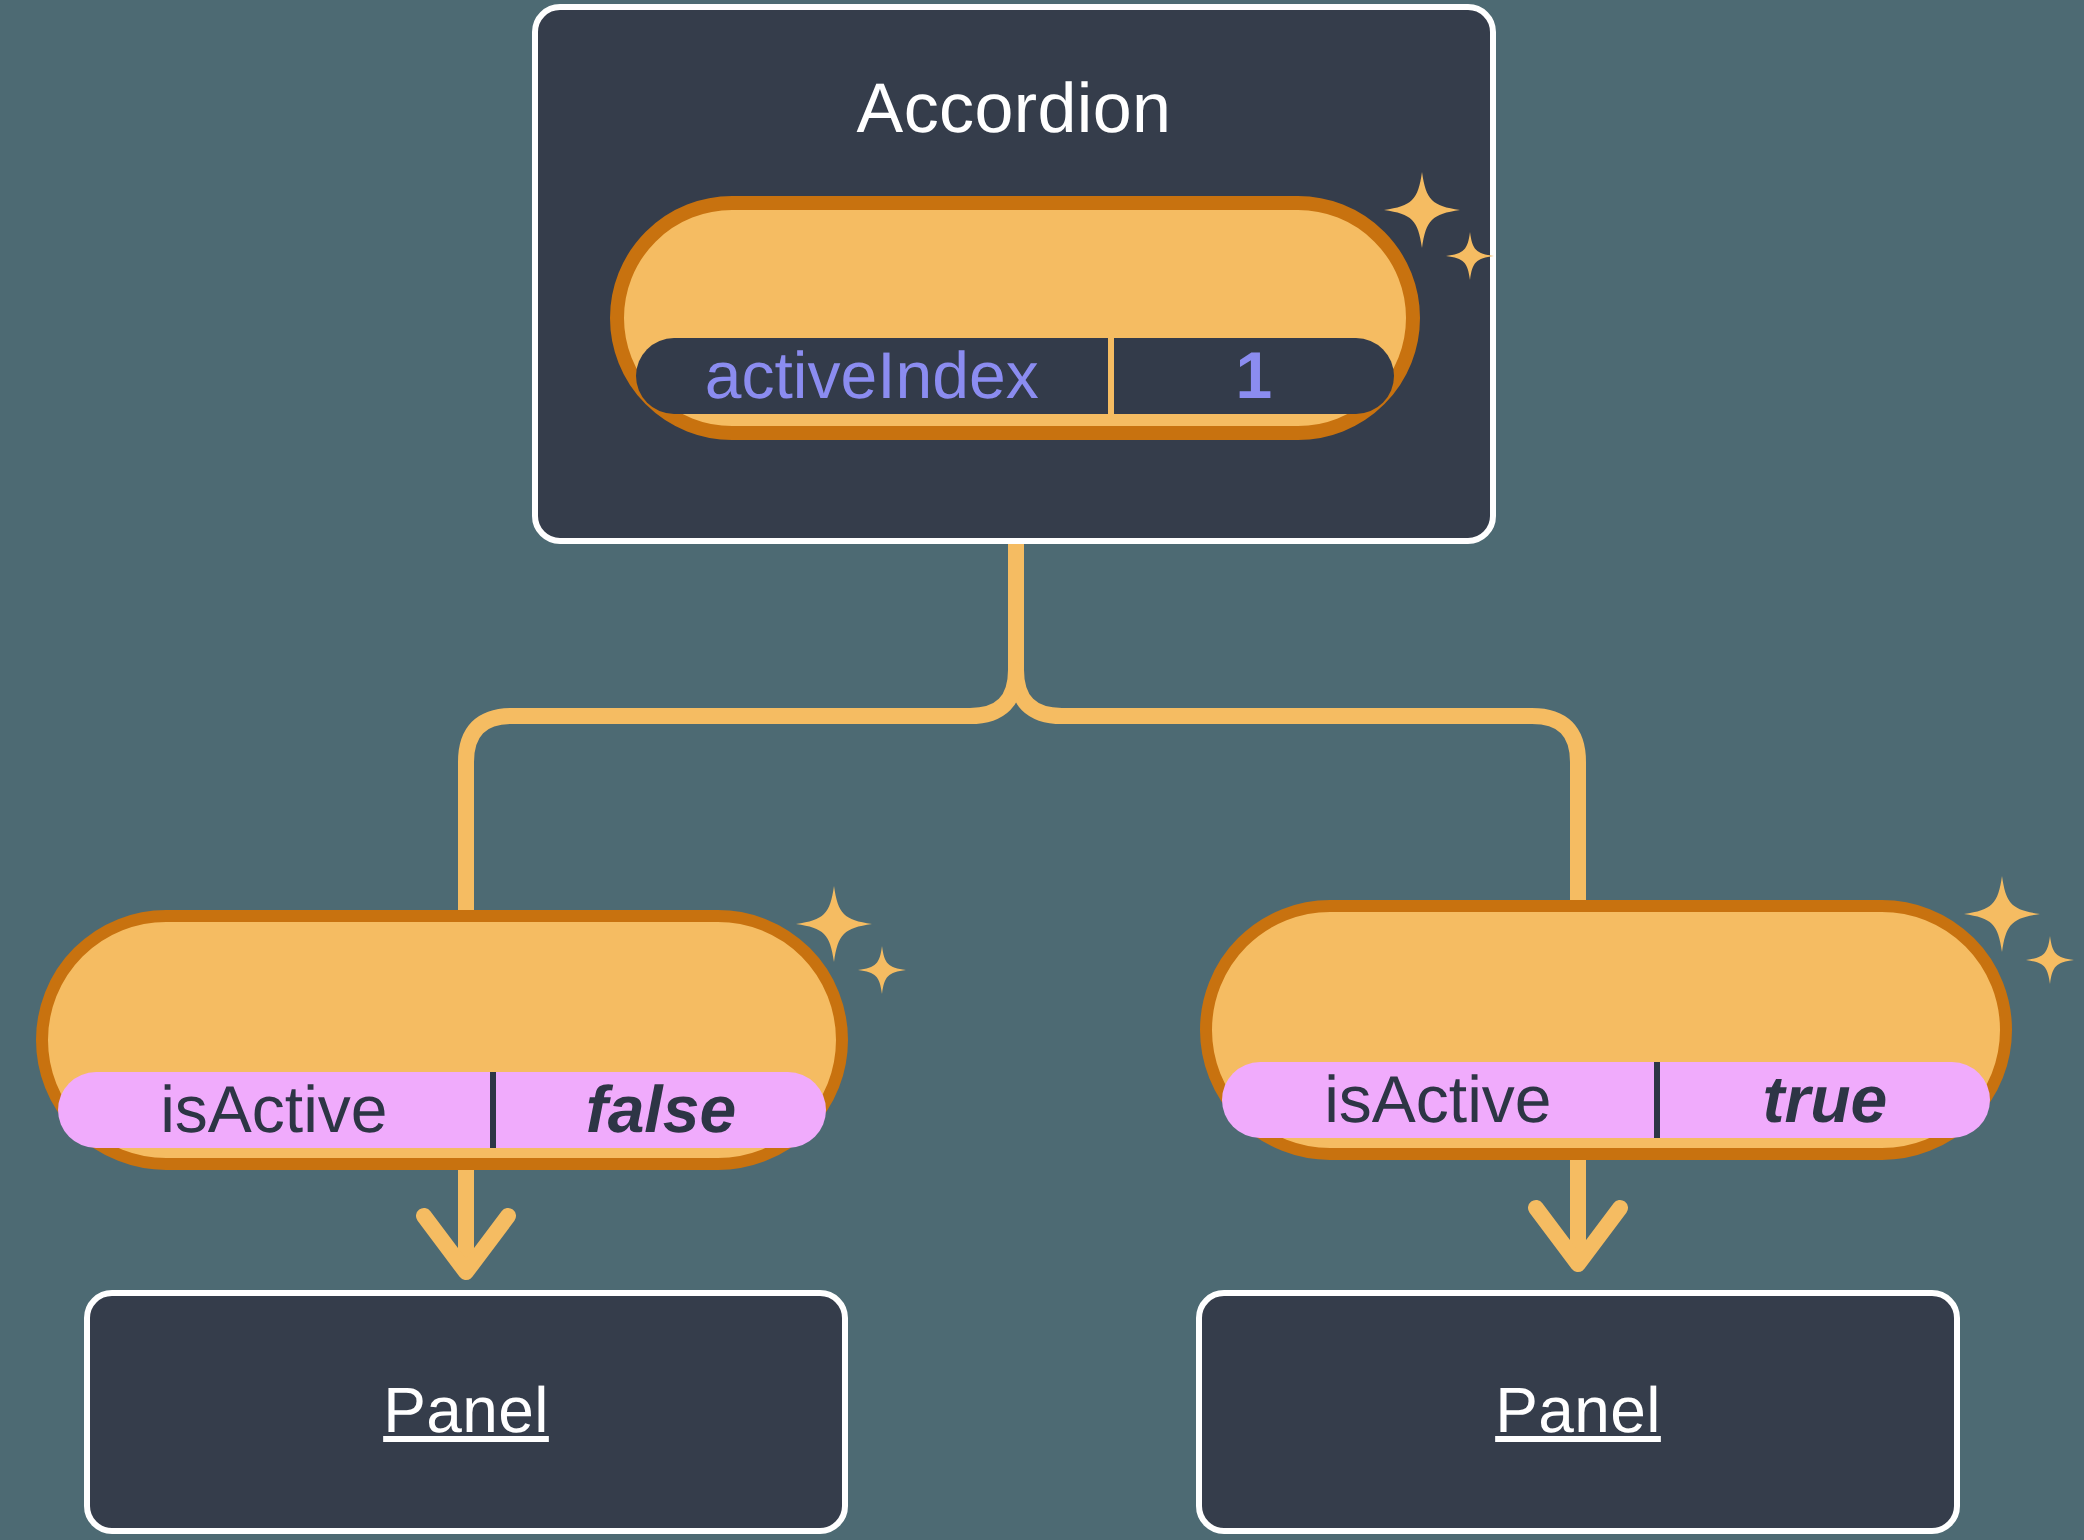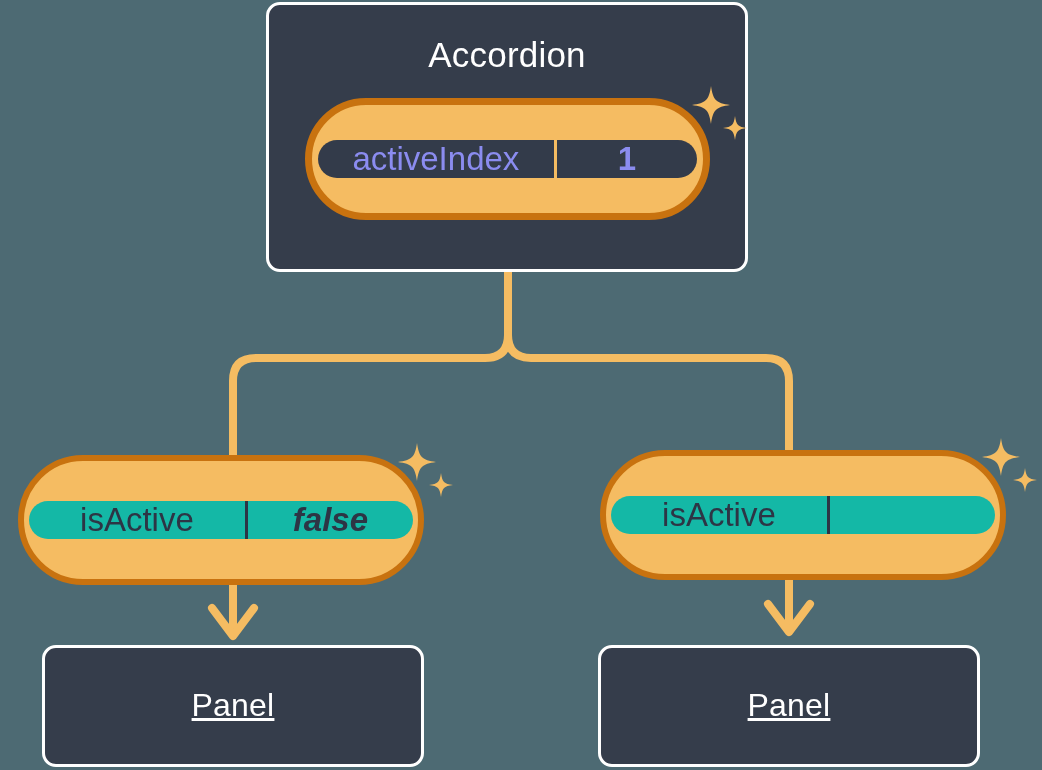--- a/index.html
+++ b/index.html
@@ -36,21 +36,21 @@
 
   
   .pill{
     position:absolute;
     box-sizing:border-box;
     border:6px solid #c8720f;
     border-radius:999px;
     padding:5px;
     background:#f5bc62;
     display:flex;
-    align-items:center;
+    align-items:flex-end;
   }
   .pill-inner{
     flex:1;
     display:flex;
     align-items:stretch;
     border-radius:999px;
     overflow:hidden;
   }
   .pill-key,.pill-val{
     display:flex;
@@ -75,21 +75,21 @@
   }
   #pill-accordion .pill-val{
     flex:1;
     color:#8b8cf0;
     font-size:33px;
     font-weight:700;
   }
 
   
   .pill-purple{width:406px;height:130px;}
-  .pill-purple .pill-inner{background:#14b8a6;}
+  .pill-purple .pill-inner{background:#f0abfc;}
   .pill-purple .pill-key{
     flex:0 0 57%;
     color:#2d3545;
     font-size:33px;
     font-weight:400;
     border-right:3px solid #2d3545;
   }
   .pill-purple .pill-val{
     flex:1;
     color:#2d3545;
@@ -160,20 +160,21 @@
     <path d="M 45 32 C 46.2 41 48 42.8 57 44 C 48 45.2 46.2 47 45 56 C 43.8 47 42 45.2 33 44 C 42 42.8 43.8 41 45 32 Z" fill="#f5bc62"></path>
   </svg>
 
   <div class="node-box" id="panel-left-box">
     <div class="node-title panel-title">Panel</div>
   </div>
 
   <div class="pill pill-purple" id="pill-right">
     <div class="pill-inner">
       <div class="pill-key">isActive</div>
+      <div class="pill-val">true</div>
     </div>
   </div>
 
   <svg class="sparkle" style="left:980px;top:436px;" width="60" height="64" viewBox="0 0 60 64" xmlns="http://www.w3.org/2000/svg">
     <path d="M 21 2 C 23 16 26 19 40 21 C 26 23 23 26 21 40 C 19 26 16 23 2 21 C 16 19 19 16 21 2 Z" fill="#f5bc62"></path>
     <path d="M 45 32 C 46.2 41 48 42.8 57 44 C 48 45.2 46.2 47 45 56 C 43.8 47 42 45.2 33 44 C 42 42.8 43.8 41 45 32 Z" fill="#f5bc62"></path>
   </svg>
 
   <div class="node-box" id="panel-right-box">
     <div class="node-title panel-title">Panel</div>

